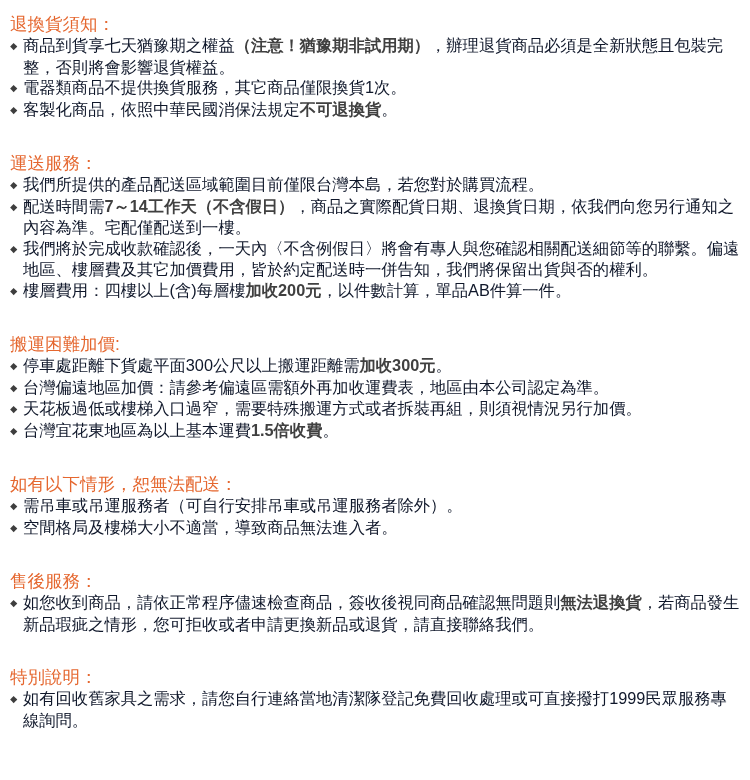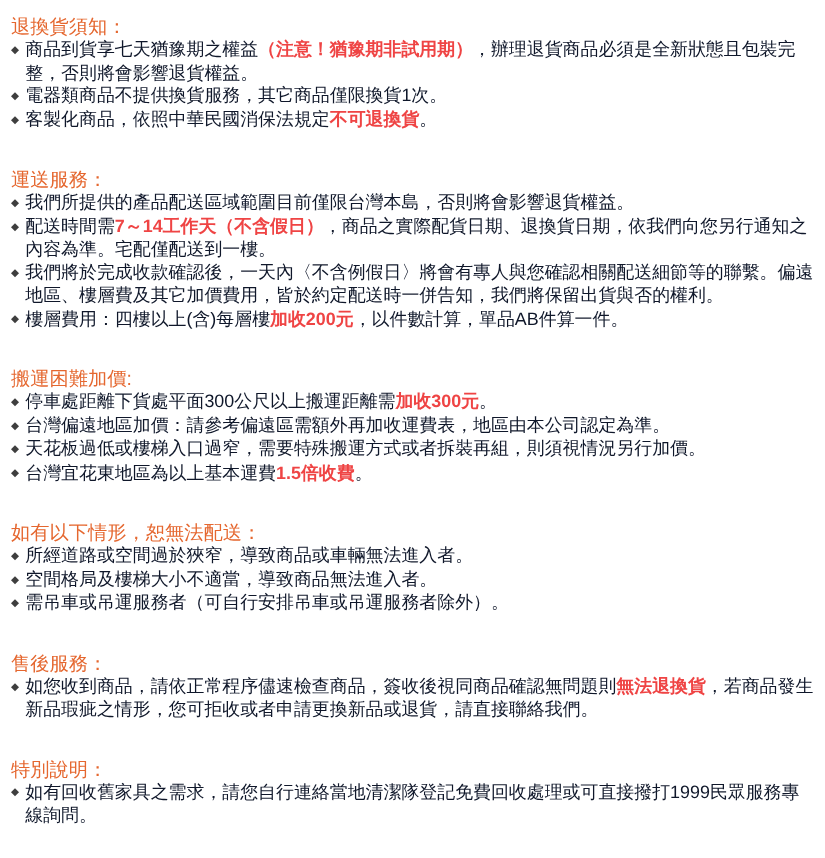--- a/index.html
+++ b/index.html
@@ -32,53 +32,52 @@
   .diamond {
     display: inline-block;
     width: 13px;
     text-indent: 0;
     font-size: 9.5px;
     vertical-align: 2px;
     color: #3e3e3e;
   }
   .run { color: #0f172a; }
   .run.hl {
-    color: #ef4444;
+    color: #404040;
     font-weight: bold;
   }
 </style>
 </head>
 <body>
 
 <div class="doc" id="doc">
     <div class="section">
       <div class="section-heading">退換貨須知：</div>
       <div class="bullet-item"><span class="diamond">◆</span><span class="run">商品到貨享七天猶豫期之權益</span><span class="run hl">（注意！猶豫期非試用期）</span><span class="run">，辦理退貨商品必須是全新狀態且包裝完整，否則將會影響退貨權益。</span></div>
       <div class="bullet-item"><span class="diamond">◆</span><span class="run">電器類商品不提供換貨服務，其它商品僅限換貨1次。</span></div>
       <div class="bullet-item"><span class="diamond">◆</span><span class="run">客製化商品，依照中華民國消保法規定</span><span class="run hl">不可退換貨</span><span class="run">。</span></div>
     </div>
     <div class="section">
       <div class="section-heading">運送服務：</div>
-      <div class="bullet-item"><span class="diamond">◆</span><span class="run">我們所提供的產品配送區域範圍目前僅限台灣本島，否則將會影響退貨權益。</span></div>
+      <div class="bullet-item"><span class="diamond">◆</span><span class="run">我們所提供的產品配送區域範圍目前僅限台灣本島，若您對於購買流程。</span></div>
       <div class="bullet-item"><span class="diamond">◆</span><span class="run">配送時間需</span><span class="run hl">7～14工作天（不含假日）</span><span class="run">，商品之實際配貨日期、退換貨日期，依我們向您另行通知之內容為準。宅配僅配送到一樓。</span></div>
       <div class="bullet-item"><span class="diamond">◆</span><span class="run">我們將於完成收款確認後，一天內〈不含例假日〉將會有專人與您確認相關配送細節等的聯繫。偏遠地區、樓層費及其它加價費用，皆於約定配送時一併告知，我們將保留出貨與否的權利。</span></div>
       <div class="bullet-item"><span class="diamond">◆</span><span class="run">樓層費用：四樓以上(含)每層樓</span><span class="run hl">加收200元</span><span class="run">，以件數計算，單品AB件算一件。</span></div>
     </div>
     <div class="section">
       <div class="section-heading">搬運困難加價:</div>
       <div class="bullet-item"><span class="diamond">◆</span><span class="run">停車處距離下貨處平面300公尺以上搬運距離需</span><span class="run hl">加收300元</span><span class="run">。</span></div>
       <div class="bullet-item"><span class="diamond">◆</span><span class="run">台灣偏遠地區加價：請參考偏遠區需額外再加收運費表，地區由本公司認定為準。</span></div>
       <div class="bullet-item"><span class="diamond">◆</span><span class="run">天花板過低或樓梯入口過窄，需要特殊搬運方式或者拆裝再組，則須視情況另行加價。</span></div>
       <div class="bullet-item"><span class="diamond">◆</span><span class="run">台灣宜花東地區為以上基本運費</span><span class="run hl">1.5倍收費</span><span class="run">。</span></div>
     </div>
     <div class="section">
       <div class="section-heading">如有以下情形，恕無法配送：</div>
-      <div class="bullet-item"><span class="diamond">◆</span><span class="run">所經道路或空間過於狹窄，導致商品或車輛無法進入者。</span></div>
+      <div class="bullet-item"><span class="diamond">◆</span><span class="run">需吊車或吊運服務者（可自行安排吊車或吊運服務者除外）。</span></div>
       <div class="bullet-item"><span class="diamond">◆</span><span class="run">空間格局及樓梯大小不適當，導致商品無法進入者。</span></div>
-      <div class="bullet-item"><span class="diamond">◆</span><span class="run">需吊車或吊運服務者（可自行安排吊車或吊運服務者除外）。</span></div>
     </div>
     <div class="section">
       <div class="section-heading">售後服務：</div>
       <div class="bullet-item"><span class="diamond">◆</span><span class="run">如您收到商品，請依正常程序儘速檢查商品，簽收後視同商品確認無問題則</span><span class="run hl">無法退換貨</span><span class="run">，若商品發生新品瑕疵之情形，您可拒收或者申請更換新品或退貨，請直接聯絡我們。</span></div>
     </div>
     <div class="section">
       <div class="section-heading">特別說明：</div>
       <div class="bullet-item"><span class="diamond">◆</span><span class="run">如有回收舊家具之需求，請您自行連絡當地清潔隊登記免費回收處理或可直接撥打1999民眾服務專線詢問。</span></div>
     </div>
   </div>

